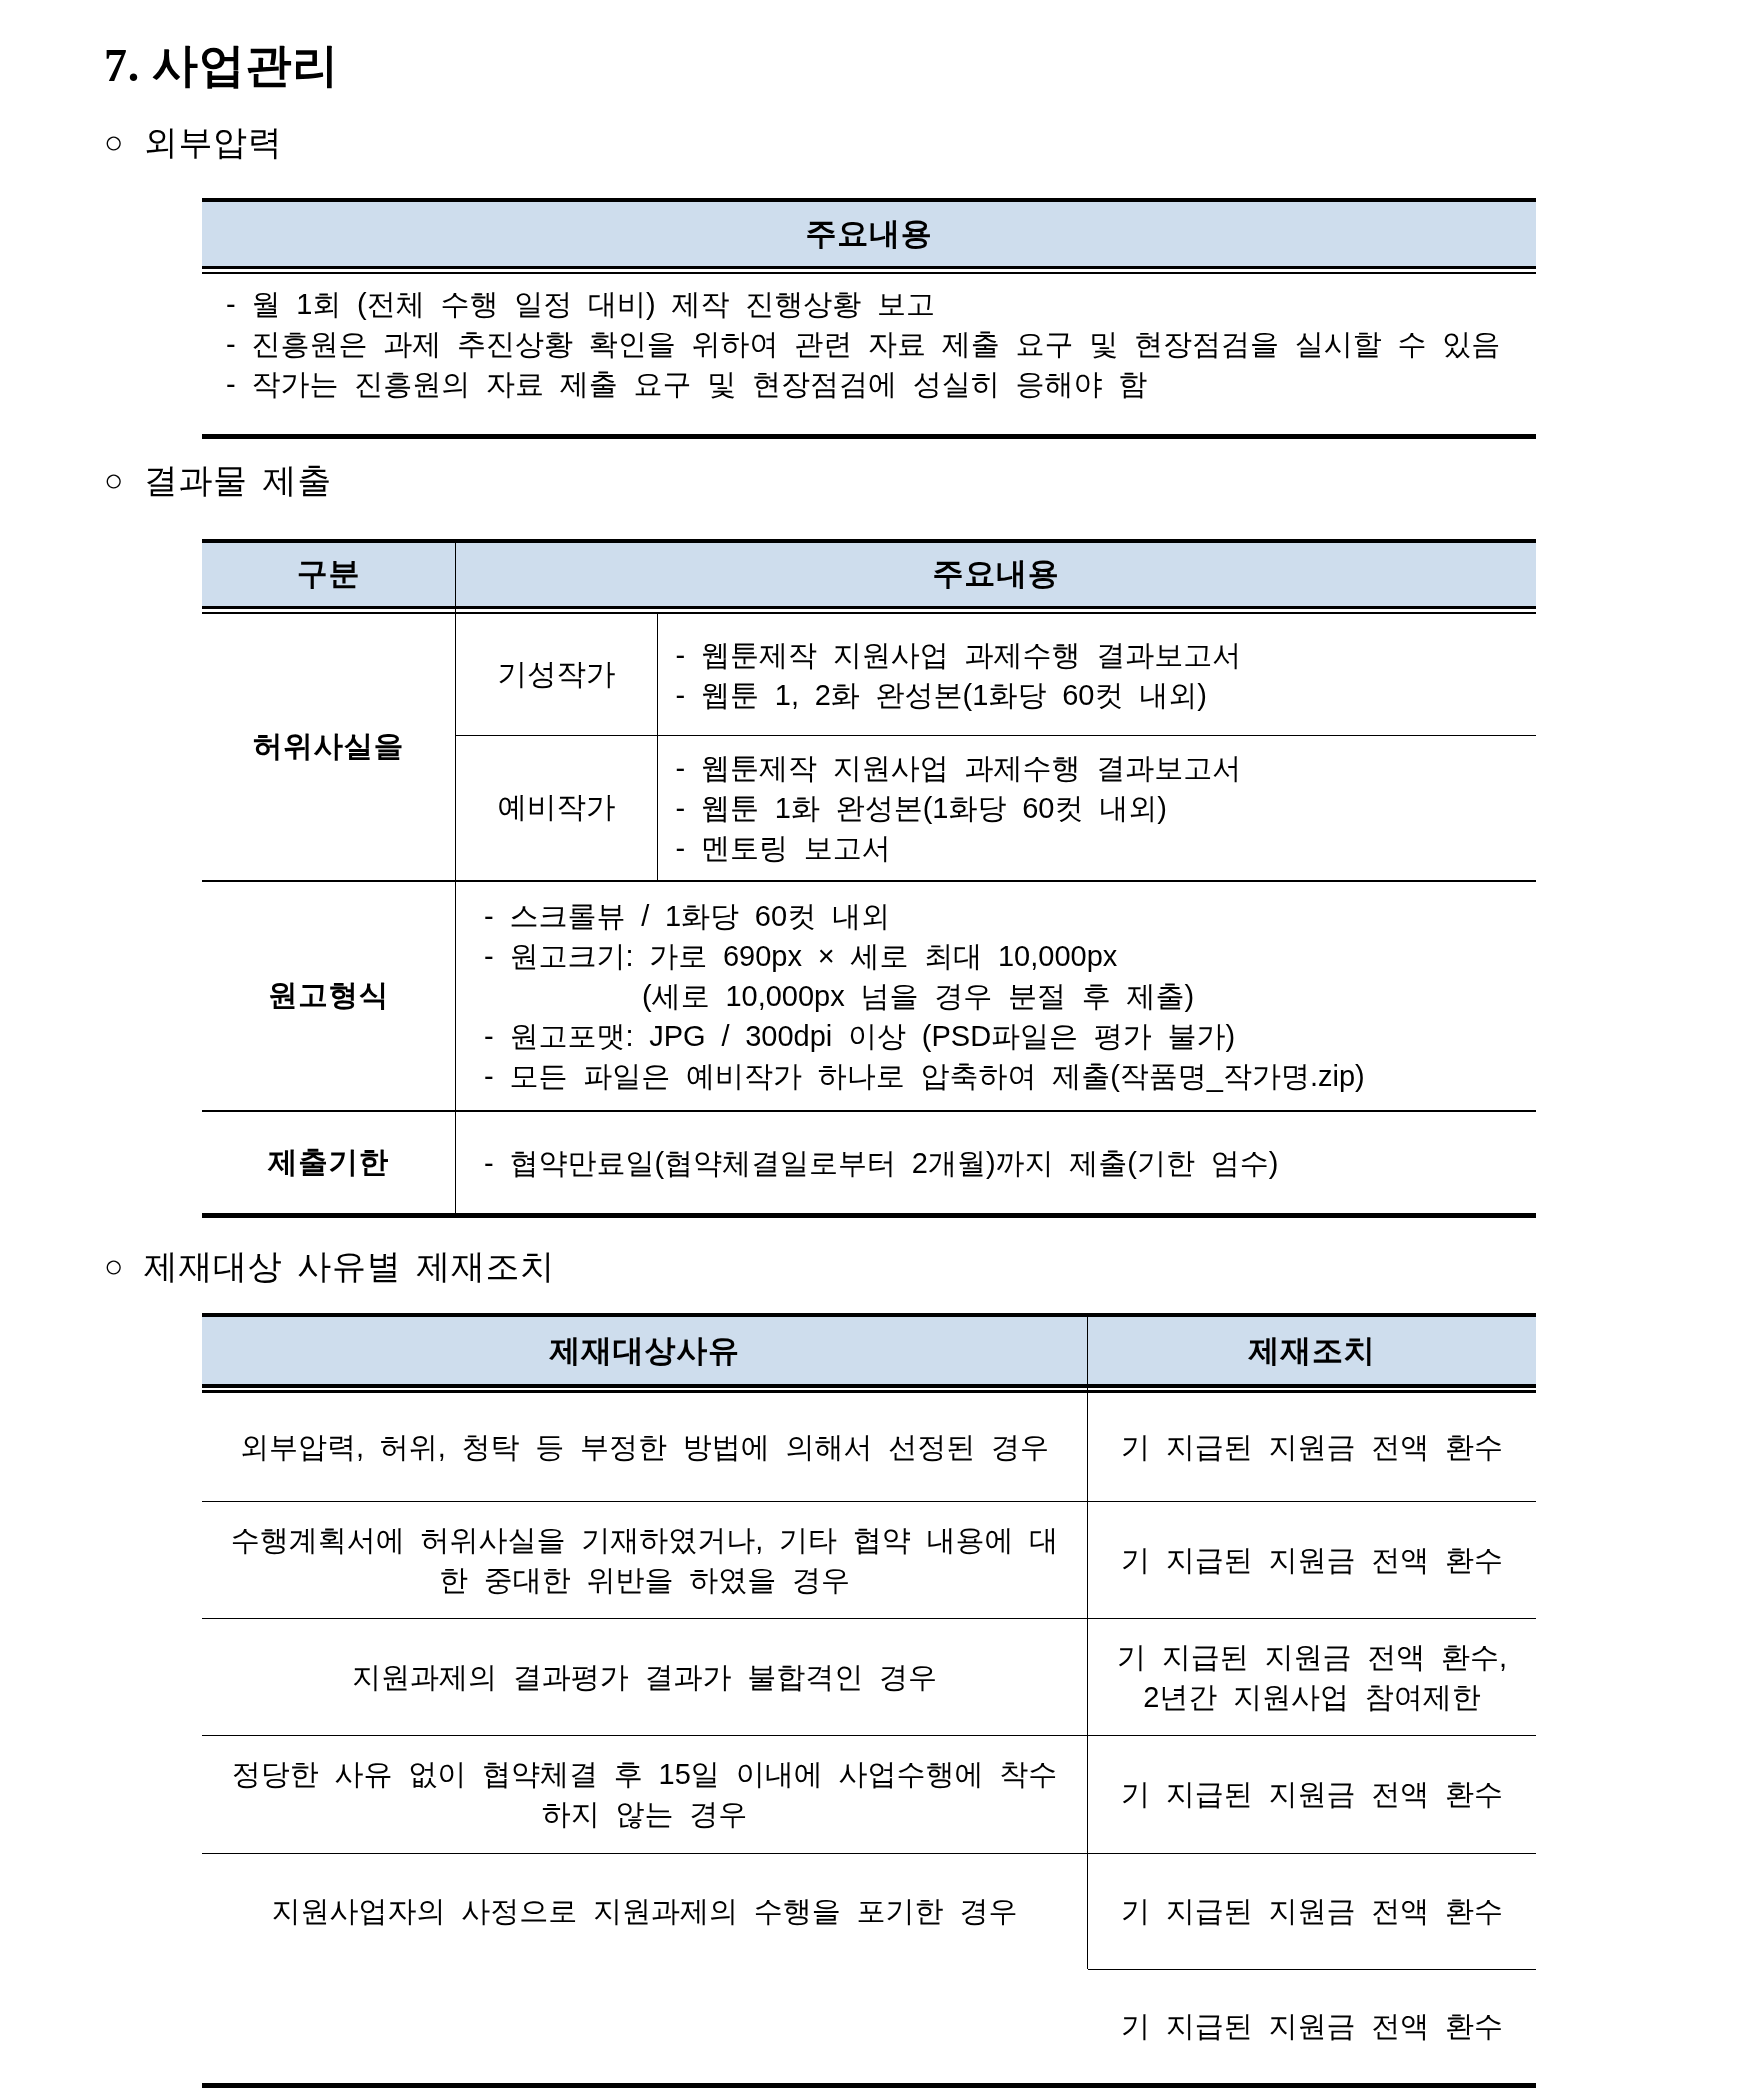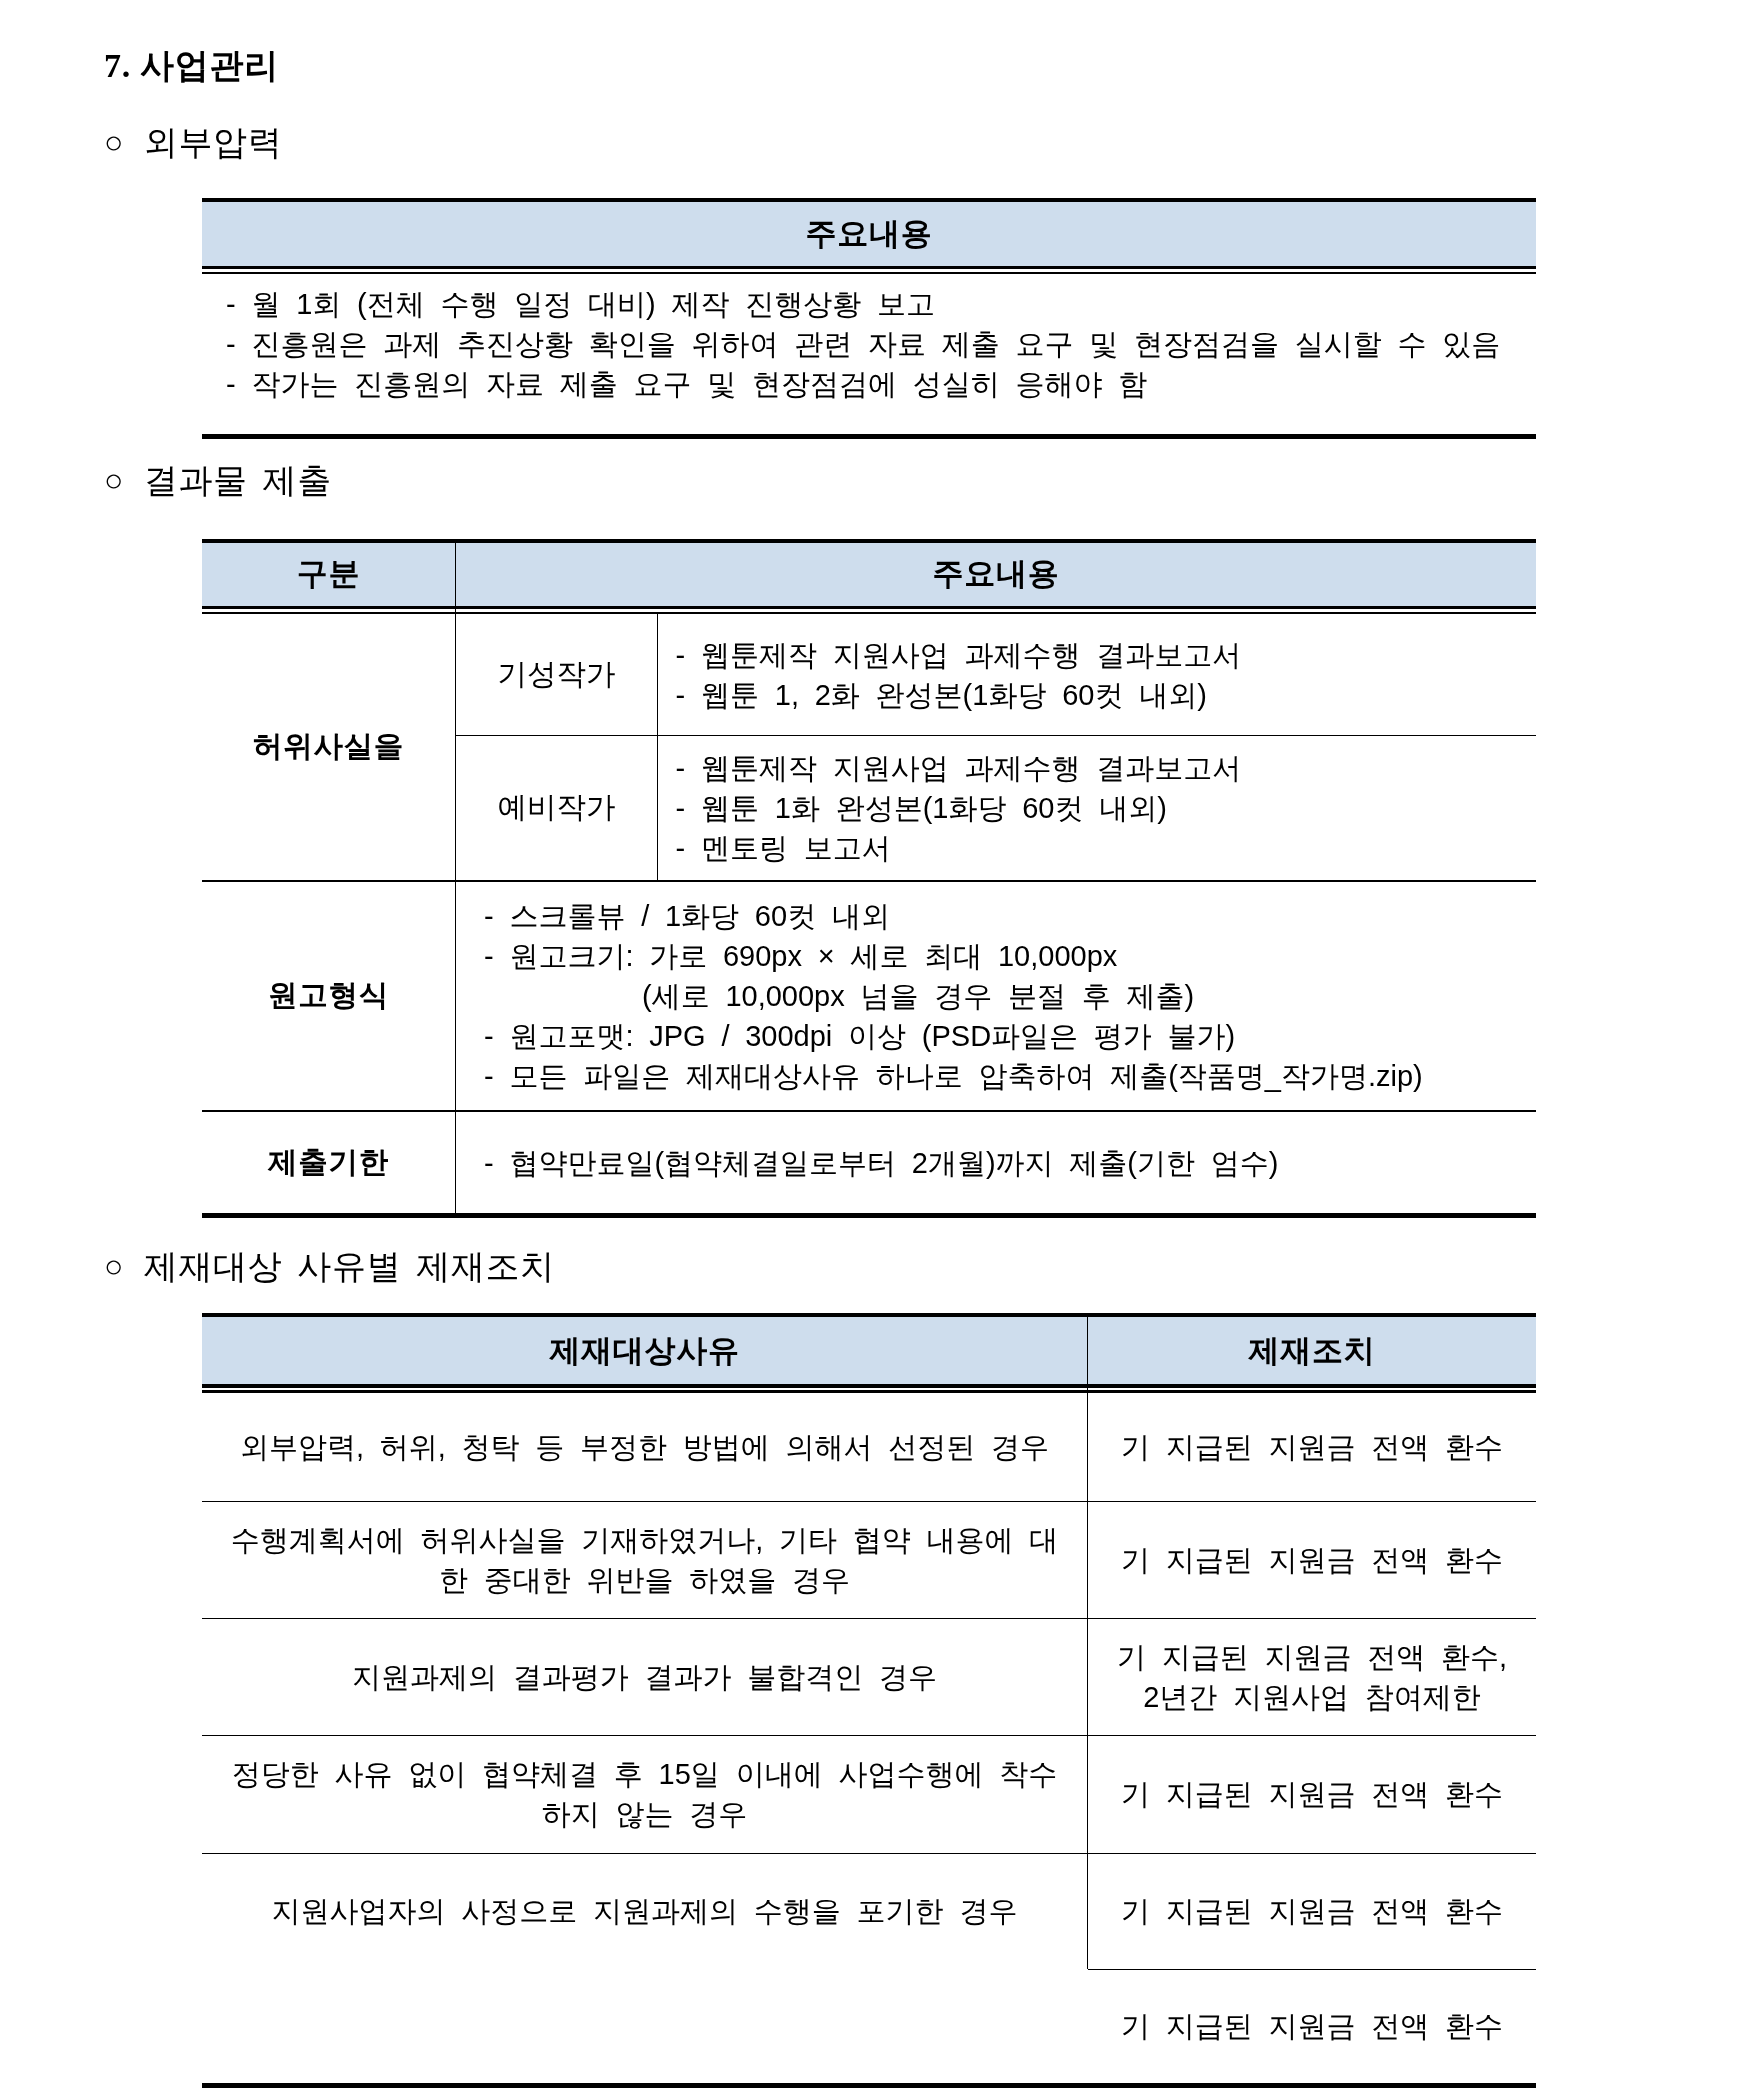--- a/index.html
+++ b/index.html
@@ -11,21 +11,21 @@
     color: #000;
     overflow: hidden;
   }
   :root { --hdr-bg: #cedded; --bd: #000000; }
 
   
   .title {
     margin: 44px 0 12px 104px;
     font-family: "Liberation Serif", "DejaVu Serif", serif;
     font-weight: bold;
-    font-size: 34px; line-height: 44px;
+    font-size: 46px; line-height: 44px;
     letter-spacing: 0.7px;
   }
   .sec {
     margin-left: 104px;
     font-family: "Liberation Serif", "DejaVu Serif", serif;
     font-size: 34px; line-height: 41px;
     display: flex; align-items: center;
     letter-spacing: 0.7px;
     word-spacing: 5.6px;
   }
@@ -128,21 +128,21 @@
     <div>- 웹툰 1화 완성본(1화당 60컷 내외)</div>
     <div>- 멘토링 보고서</div>
   </div>
 
   <div class="label-cell vline t-top3" style="grid-column:1; grid-row:5;">원고형식</div>
   <div class="cell pad-lg t-top3" style="grid-column:2 / span 2; grid-row:5;">
     <div>- 스크롤뷰 / 1화당 60컷 내외</div>
     <div>- 원고크기: 가로 690px × 세로 최대 10,000px</div>
     <div class="indent">(세로 10,000px 넘을 경우 분절 후 제출)</div>
     <div>- 원고포맷: JPG / 300dpi 이상 (PSD파일은 평가 불가)</div>
-    <div>- 모든 파일은 제재대상사유 하나로 압축하여 제출(작품명_작가명.zip)</div>
+    <div>- 모든 파일은 예비작가 하나로 압축하여 제출(작품명_작가명.zip)</div>
   </div>
 
   <div class="label-cell vline t-top3" style="grid-column:1; grid-row:6;">제출기한</div>
   <div class="cell pad-lg t-top3" style="grid-column:2 / span 2; grid-row:6;">
     <div>- 협약만료일(협약체결일로부터 2개월)까지 제출(기한 엄수)</div>
   </div>
 </div>
 
 <div class="sec sec3">
   <span class="marker">○</span>

